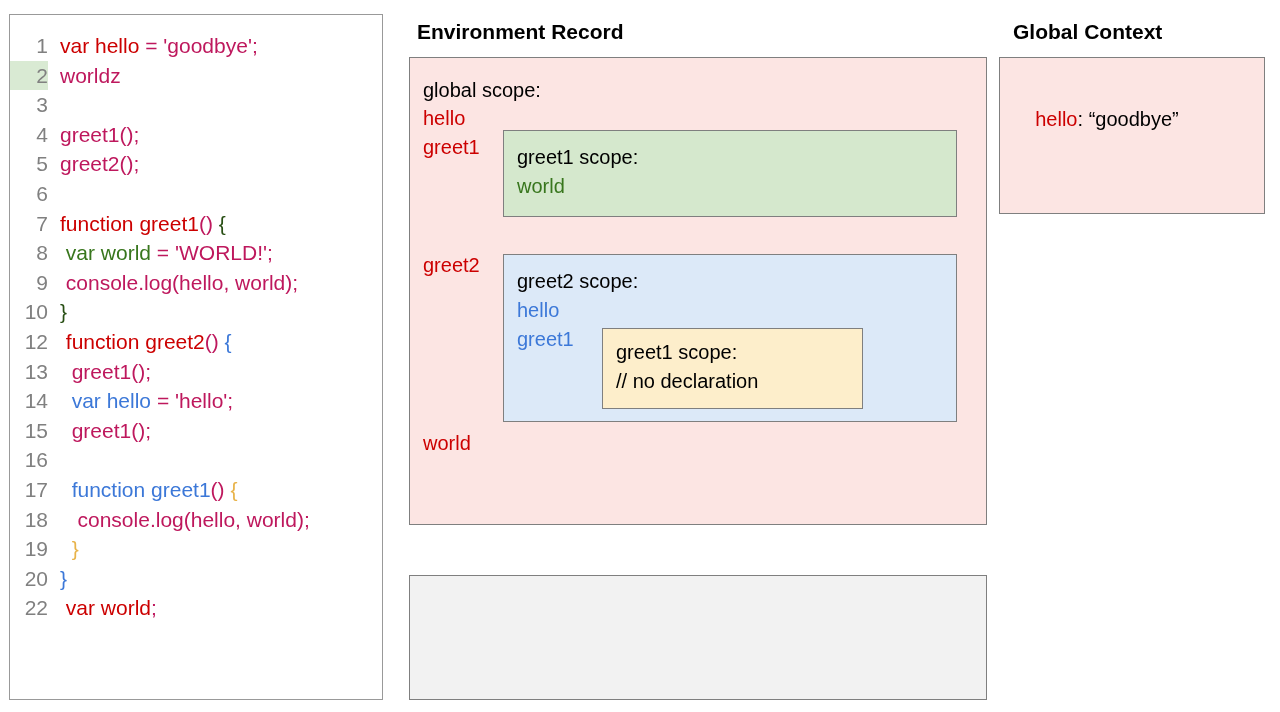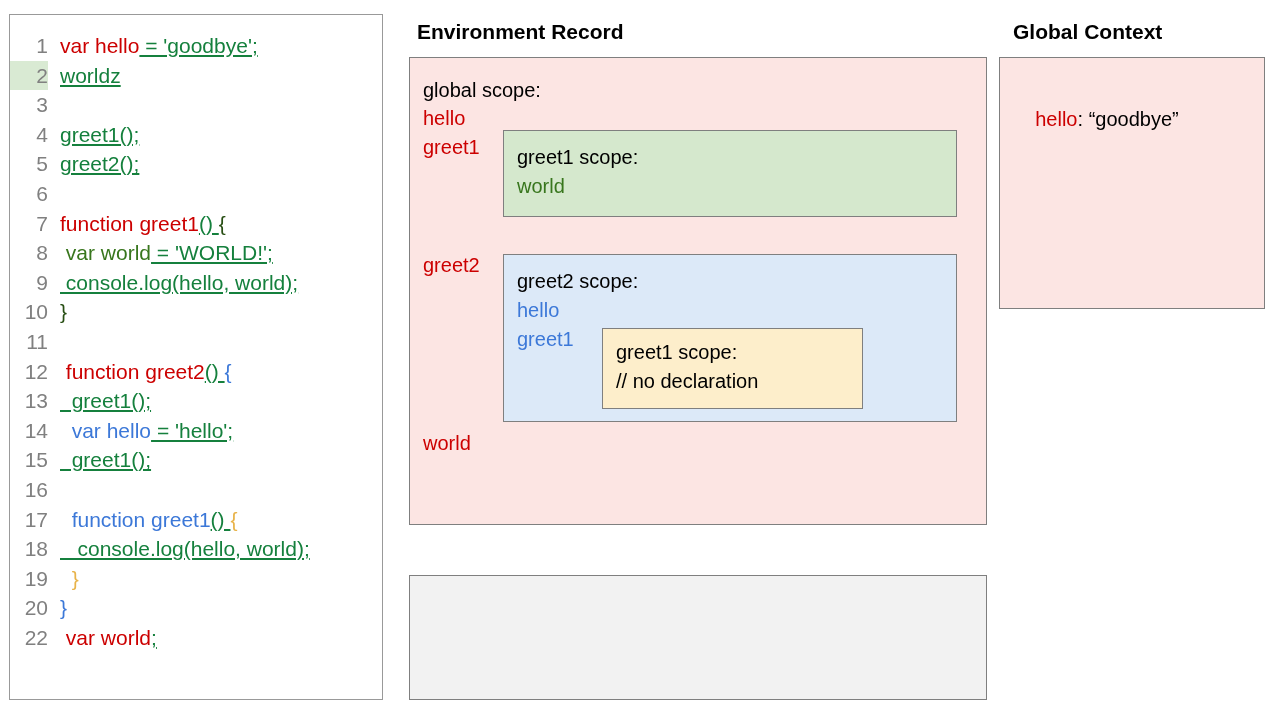--- a/index.html
+++ b/index.html
@@ -40,21 +40,21 @@
   .code-text{
     padding-left:12px;
     color:#000000;
     white-space:pre;
   }
   .tok-red{color:#cc0000;}
   .tok-blue{color:#3c78d8;}
   .tok-green{color:#38761d;}
   .tok-dgreen{color:#274e13;}
   .tok-orange{color:#e8b34a;}
-  .tok-black{color:#15803d;text-decoration:underline;}
+  .tok-black{color:#be185d;}
 
   
   .section-title{
     position:absolute;
     font-size:21px;
     font-weight:bold;
     color:#000000;
     white-space:nowrap;
   }
 
@@ -90,21 +90,20 @@
       <div class="code-line"><span class="ln">1</span><span class="code-text"><span class="tok-red">var hello</span><span class="tok-black"> = 'goodbye';</span></span></div>
       <div class="code-line"><span class="ln hl">2</span><span class="code-text"><span class="tok-black">worldz</span></span></div>
       <div class="code-line"><span class="ln">3</span><span class="code-text"></span></div>
       <div class="code-line"><span class="ln">4</span><span class="code-text"><span class="tok-black">greet1();</span></span></div>
       <div class="code-line"><span class="ln">5</span><span class="code-text"><span class="tok-black">greet2();</span></span></div>
       <div class="code-line"><span class="ln">6</span><span class="code-text"></span></div>
       <div class="code-line"><span class="ln">7</span><span class="code-text"><span class="tok-red">function greet1</span><span class="tok-black">() </span><span class="tok-dgreen">{</span></span></div>
       <div class="code-line"><span class="ln">8</span><span class="code-text"><span class="tok-green"> var world</span><span class="tok-black"> = 'WORLD!';</span></span></div>
       <div class="code-line"><span class="ln">9</span><span class="code-text"><span class="tok-black"> console.log(hello, world);</span></span></div>
       <div class="code-line"><span class="ln">10</span><span class="code-text"><span class="tok-dgreen">}</span></span></div>
-      <div class="code-line"><span class="ln">11</span><span class="code-text"></span></div>
       <div class="code-line"><span class="ln">12</span><span class="code-text"><span class="tok-red"> function greet2</span><span class="tok-black">() </span><span class="tok-blue">{</span></span></div>
       <div class="code-line"><span class="ln">13</span><span class="code-text"><span class="tok-black">  greet1();</span></span></div>
       <div class="code-line"><span class="ln">14</span><span class="code-text"><span class="tok-blue">  var hello</span><span class="tok-black"> = 'hello';</span></span></div>
       <div class="code-line"><span class="ln">15</span><span class="code-text"><span class="tok-black">  greet1();</span></span></div>
       <div class="code-line"><span class="ln">16</span><span class="code-text"></span></div>
       <div class="code-line"><span class="ln">17</span><span class="code-text"><span class="tok-blue">  function greet1</span><span class="tok-black">() </span><span class="tok-orange">{</span></span></div>
       <div class="code-line"><span class="ln">18</span><span class="code-text"><span class="tok-black">   console.log(hello, world);</span></span></div>
       <div class="code-line"><span class="ln">19</span><span class="code-text"><span class="tok-orange">  }</span></span></div>
       <div class="code-line"><span class="ln">20</span><span class="code-text"><span class="tok-blue">}</span></span></div>
       <div class="code-line"><span class="ln">22</span><span class="code-text"><span class="tok-red"> var world</span><span class="tok-black">;</span></span></div>
@@ -137,21 +136,21 @@
 
     <div class="box box-yellow" style="left:98px;top:73px;width:261px;height:81px;">
       <div class="scope-text" style="left:13px;top:9px;">greet1 scope:</div>
       <div class="scope-text" style="left:13px;top:38px;">// no declaration</div>
     </div>
   </div>
 </div>
 
 <div class="section-title" style="left:1013px;top:20px;">Global Context</div>
 
-<div class="box box-pink" style="left:999px;top:57px;width:266px;height:252px;">
+<div class="box box-pink" style="left:999px;top:57px;width:266px;height:157px;">
   <div class="scope-text" style="left:13px;top:18px;">
     <span class="txt-red">hello</span><span>: </span><span>“goodbye”</span>
   </div>
 </div>
 
 <div class="section-title" style="left:420px;top:541px;margin-top:40px;">Console</div>
 
 <div class="box box-gray" style="left:409px;top:575px;width:578px;height:125px;">
   <div id="console-lines"></div>
 </div>

